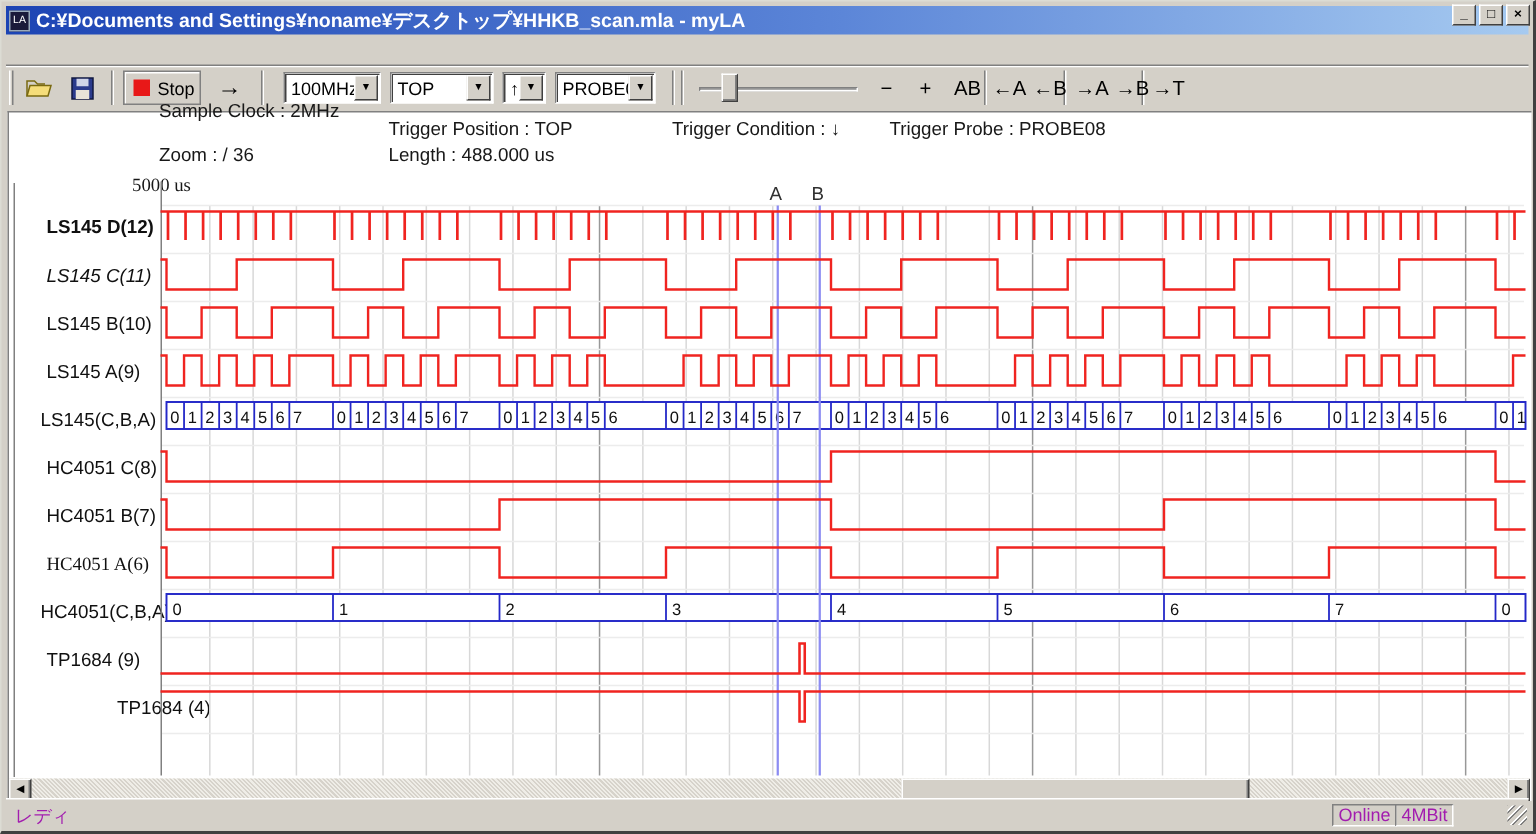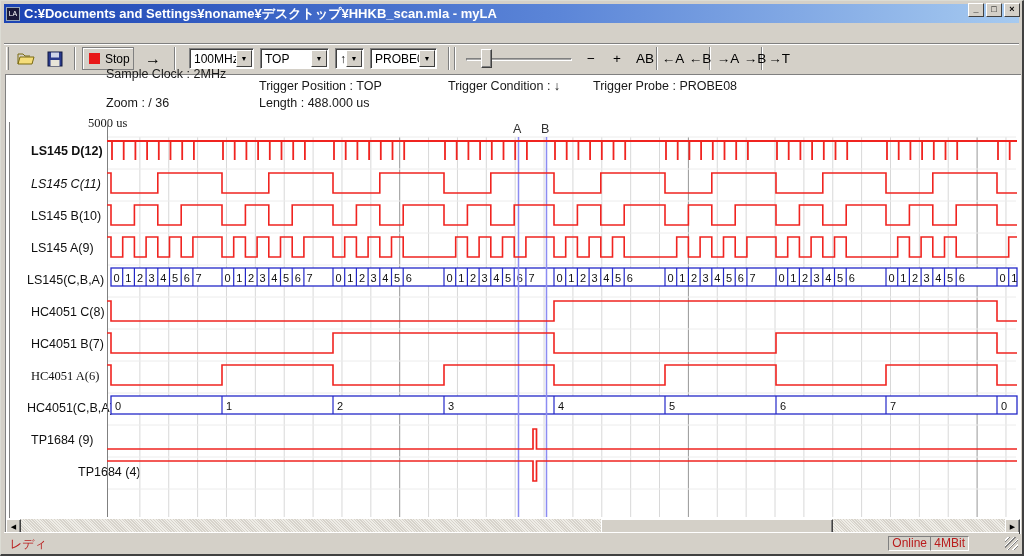--- a/index.html
+++ b/index.html
@@ -52,21 +52,21 @@
   .cursor-label{position:absolute;font-size:12.5px;color:#303030;}
   #wave{position:absolute;left:0;top:0;}
   .hscroll{position:absolute;left:5px;top:518px;width:1014px;height:15px;
        background:#efede7;background-image:repeating-linear-gradient(45deg,rgba(212,208,200,.9) 0 1px,transparent 1px 2px);}
   .scroll-btn{position:absolute;top:0;width:15px;height:15px;background:#d4d0c8;border:1px solid;
        border-color:#fff #404040 #404040 #fff;box-shadow:inset -1px -1px 0 #808080;
        font-size:7px;line-height:13px;text-align:center;color:#000;}
   .scroll-thumb{position:absolute;left:595px;top:0;width:232px;height:15px;background:#d4d0c8;
        border:1px solid;border-color:#fff #404040 #404040 #fff;box-shadow:inset -1px -1px 0 #808080;}
   .statusbar{position:absolute;left:3px;bottom:3px;right:3px;height:19px;background:#d4d0c8;
-       border-top:1px solid #fff;font-size:12px;color:#b91c1c;}
+       border-top:1px solid #fff;font-size:12px;color:#a21caf;}
   .status-panel{position:absolute;top:3px;height:15px;border:1px solid;padding:0 3px;
        border-color:#808080 #fff #fff #808080;font-size:12px;line-height:13px;}
   .grip{position:absolute;right:1px;bottom:1px;width:13px;height:13px;
        background:repeating-linear-gradient(135deg,transparent 0 2px,#fff 2px 3px,#808080 3px 4px);}
 </style>
 </head>
 <body>
 
 <div id="win">
 

